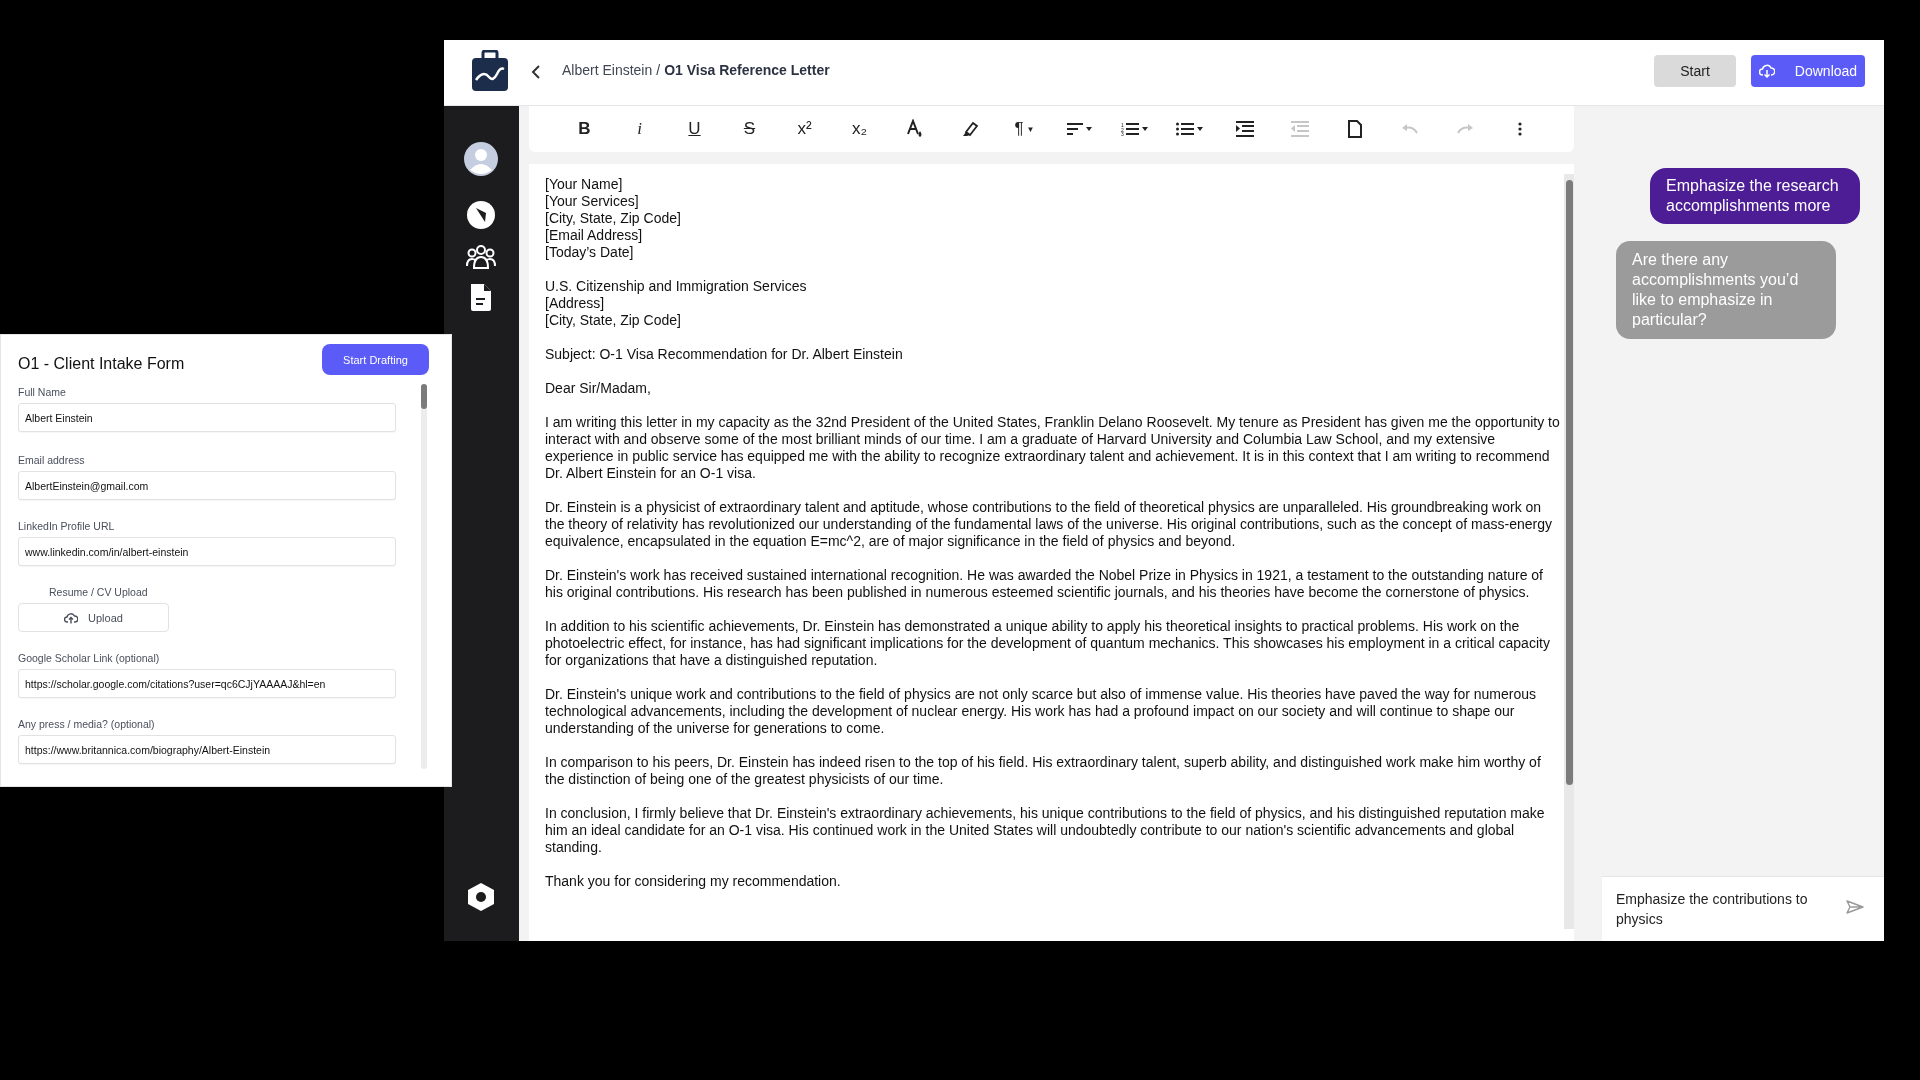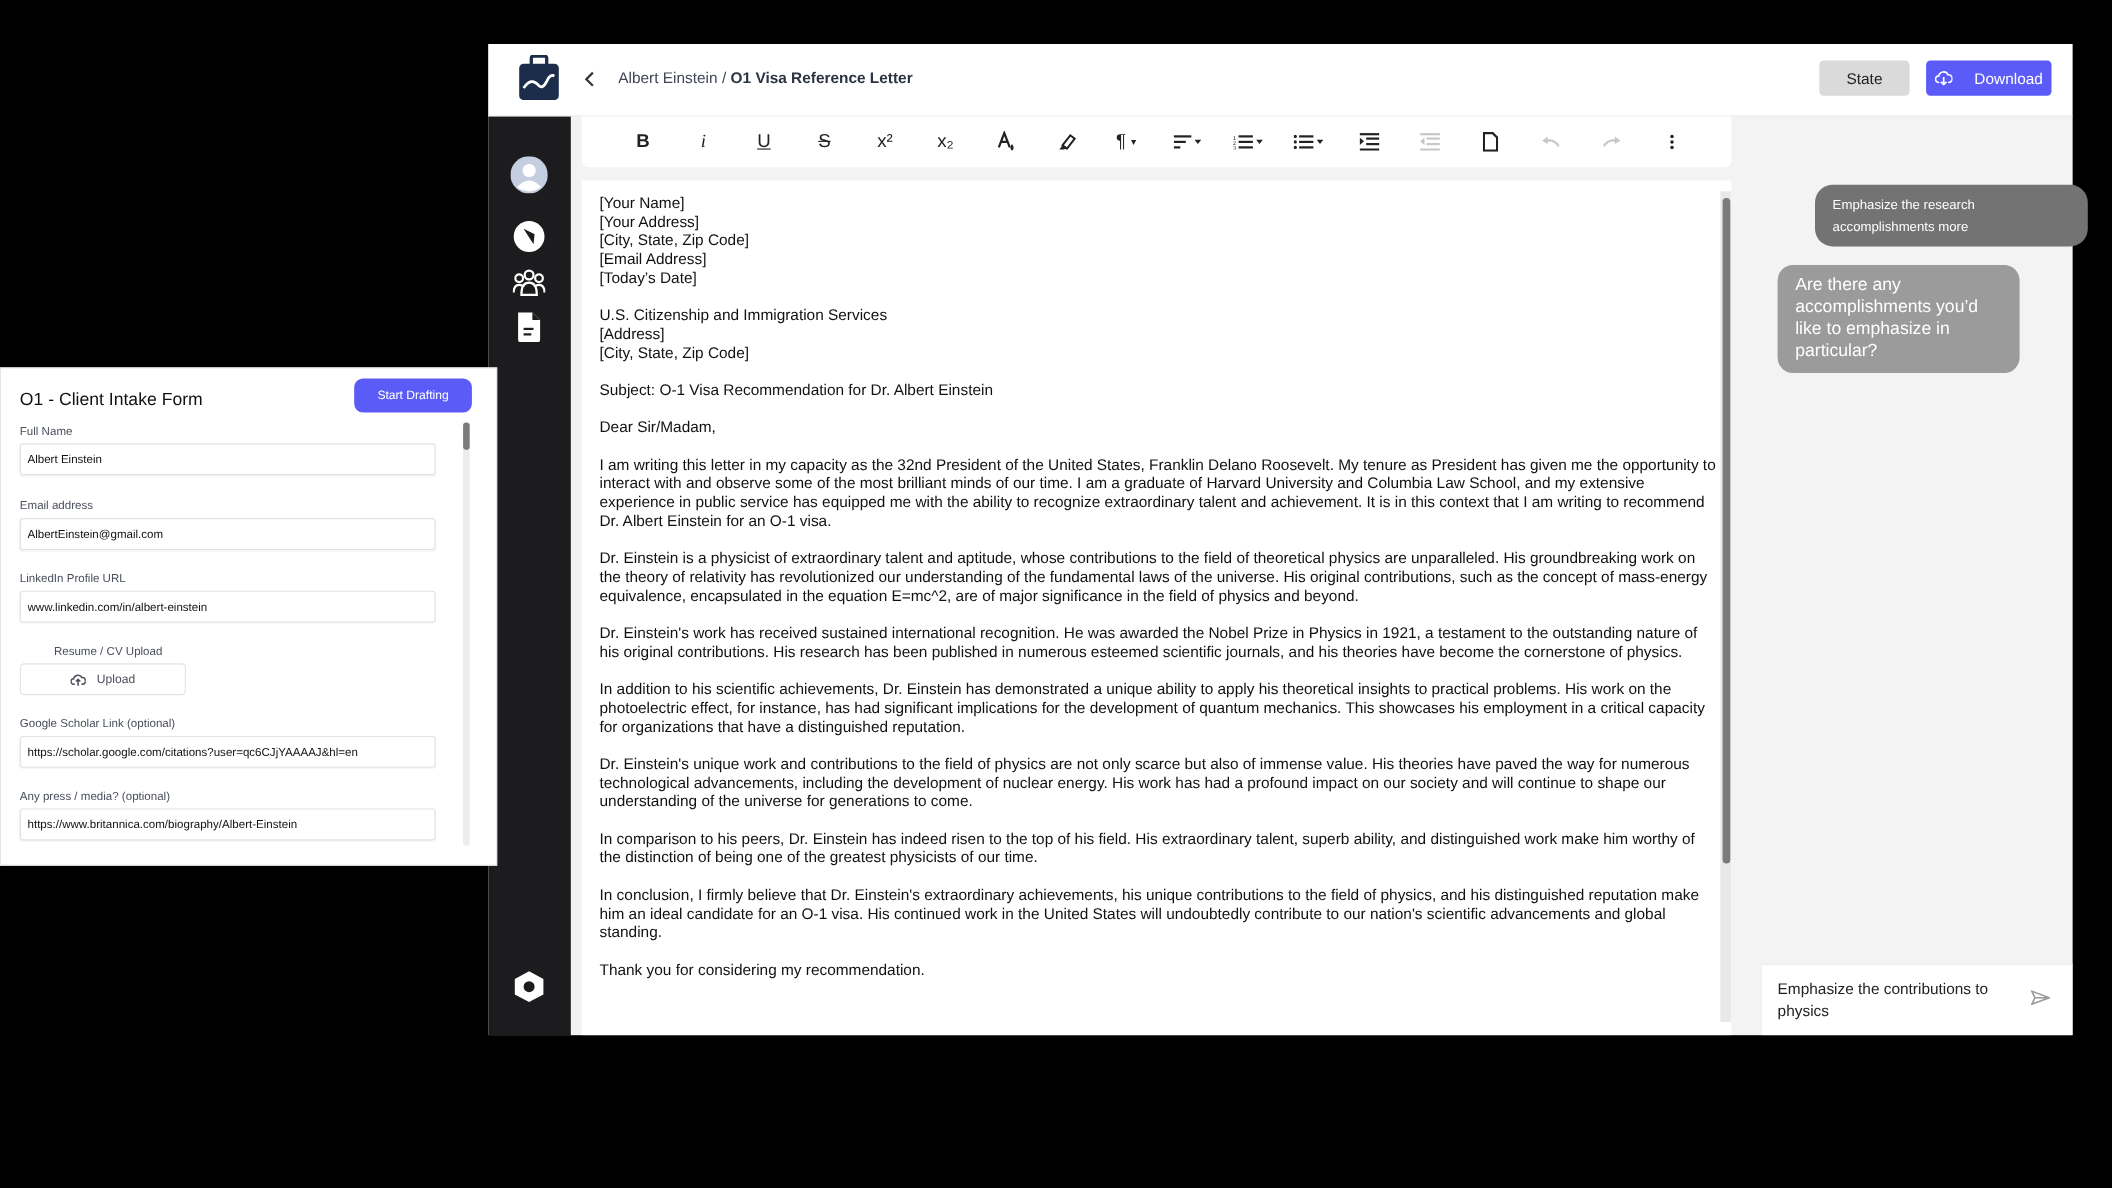--- a/index.html
+++ b/index.html
@@ -28,21 +28,21 @@
   .tb-btn svg { display: block; }
   .doc { position: absolute; left: 10px; top: 58px; width: 1045px; height: 777px; background: #fff; overflow: hidden; }
   .doc-content { position: absolute; left: 16px; top: 12px; width: 1015px; font-size: 14px; line-height: 17px; color: #111; }
   .doc-content p { margin-bottom: 17px; }
   .doc-content .line { display: block; }
   .doc-scroll-track { position: absolute; left: 1035px; top: 10px; width: 10px; height: 755px; background: #e8e8e8; }
   .doc-scroll-thumb { position: absolute; left: 1037px; top: 16px; width: 7px; height: 605px; background: #7b7b7b; border-radius: 4px; }
 
   
   .chat { position: absolute; left: 1140px; top: 66px; width: 300px; height: 835px; background: #f3f3f3; }
-  .bubble-user { position: absolute; left: 66px; top: 62px; width: 248px; padding: 8px 16px; background: #737373; color: #fff; border-radius: 16px; font-size: 12px; line-height: 20px; }
+  .bubble-user { position: absolute; left: 66px; top: 62px; width: 210px; padding: 8px 16px; background: #4c1d95; color: #fff; border-radius: 16px; font-size: 16px; line-height: 20px; }
   .bubble-bot { position: absolute; left: 32px; top: 135px; width: 220px; padding: 9px 16px; background: #9b9b9b; color: #fff; border-radius: 14px; font-size: 16px; line-height: 20px; }
   .chat-input { position: absolute; left: 18px; top: 770px; width: 282px; height: 65px; background: #fff; border-top: 1px solid #e6e6e6; }
   .chat-input textarea { position: absolute; left: 14px; top: 12px; width: 220px; height: 44px; border: none; resize: none; outline: none; font-size: 14px; line-height: 20px; color: #222; font-family: "Liberation Sans", sans-serif; background: transparent; overflow: hidden; }
   .send-btn { position: absolute; left: 243px; top: 22px; width: 22px; height: 20px; cursor: pointer; }
 
   
   .intake { position: absolute; left: 0; top: 314px; width: 452px; height: 453px; background: #fff; border: 1px solid #e5e5e5; margin-top: 20px; }
   .intake-title { position: absolute; left: 17px; top: 20px; font-size: 16px; color: #111; }
   .btn-start { position: absolute; left: 321px; top: 9px; width: 107px; height: 31px; background: #5b5bf7; color: #fff; border: none; border-radius: 8px; font-size: 11px; font-family: "Liberation Sans", sans-serif; cursor: pointer; }
   .f-label { position: absolute; left: 17px; font-size: 10.5px; color: #4a4f5c; }
@@ -65,21 +65,21 @@
       </svg>
     </div>
     <div class="back-btn">
       <svg width="10" height="16" viewBox="0 0 10 16">
         <path d="M8 2 L2 8 L8 14" fill="none" stroke="#333" stroke-width="2"></path>
       </svg>
     </div>
     <div class="breadcrumb">
       <span>Albert Einstein</span><span class="sep">/</span><span class="current">O1 Visa Reference Letter</span>
     </div>
-    <button class="btn-save">State</button>
+    <button class="btn-save">Start</button>
     <button class="btn-download">
       <svg width="16" height="14" viewBox="0 0 16 14">
         <path d="M4 11 H3.5 A3 3 0 0 1 3.5 5 A4.5 4.5 0 0 1 12 4 A3 3 0 0 1 12.5 11 H12" fill="none" stroke="#fff" stroke-width="1.5"></path>
         <path d="M8 6 V13 M5.5 10.5 L8 13 L10.5 10.5" fill="none" stroke="#fff" stroke-width="1.5"></path>
       </svg>
       <span>Download</span>
     </button>
   </div>
 
   <div class="sidebar">
@@ -229,21 +229,21 @@
             <circle cx="2" cy="7" r="1.6" fill="#222"></circle>
             <circle cx="2" cy="12" r="1.6" fill="#222"></circle>
         </svg>
       </div>
     </div>
 
     <div class="doc">
       <div class="doc-content">
         <p>
           <span class="line">[Your Name]</span>
-          <span class="line">[Your Address]</span>
+          <span class="line">[Your Services]</span>
           <span class="line">[City, State, Zip Code]</span>
           <span class="line">[Email Address]</span>
           <span class="line">[Today’s Date]</span>
         </p>
         <p>
           <span class="line">U.S. Citizenship and Immigration Services</span>
           <span class="line">[Address]</span>
           <span class="line">[City, State, Zip Code]</span>
         </p>
         <p>Subject: O-1 Visa Recommendation for Dr. Albert Einstein</p>

